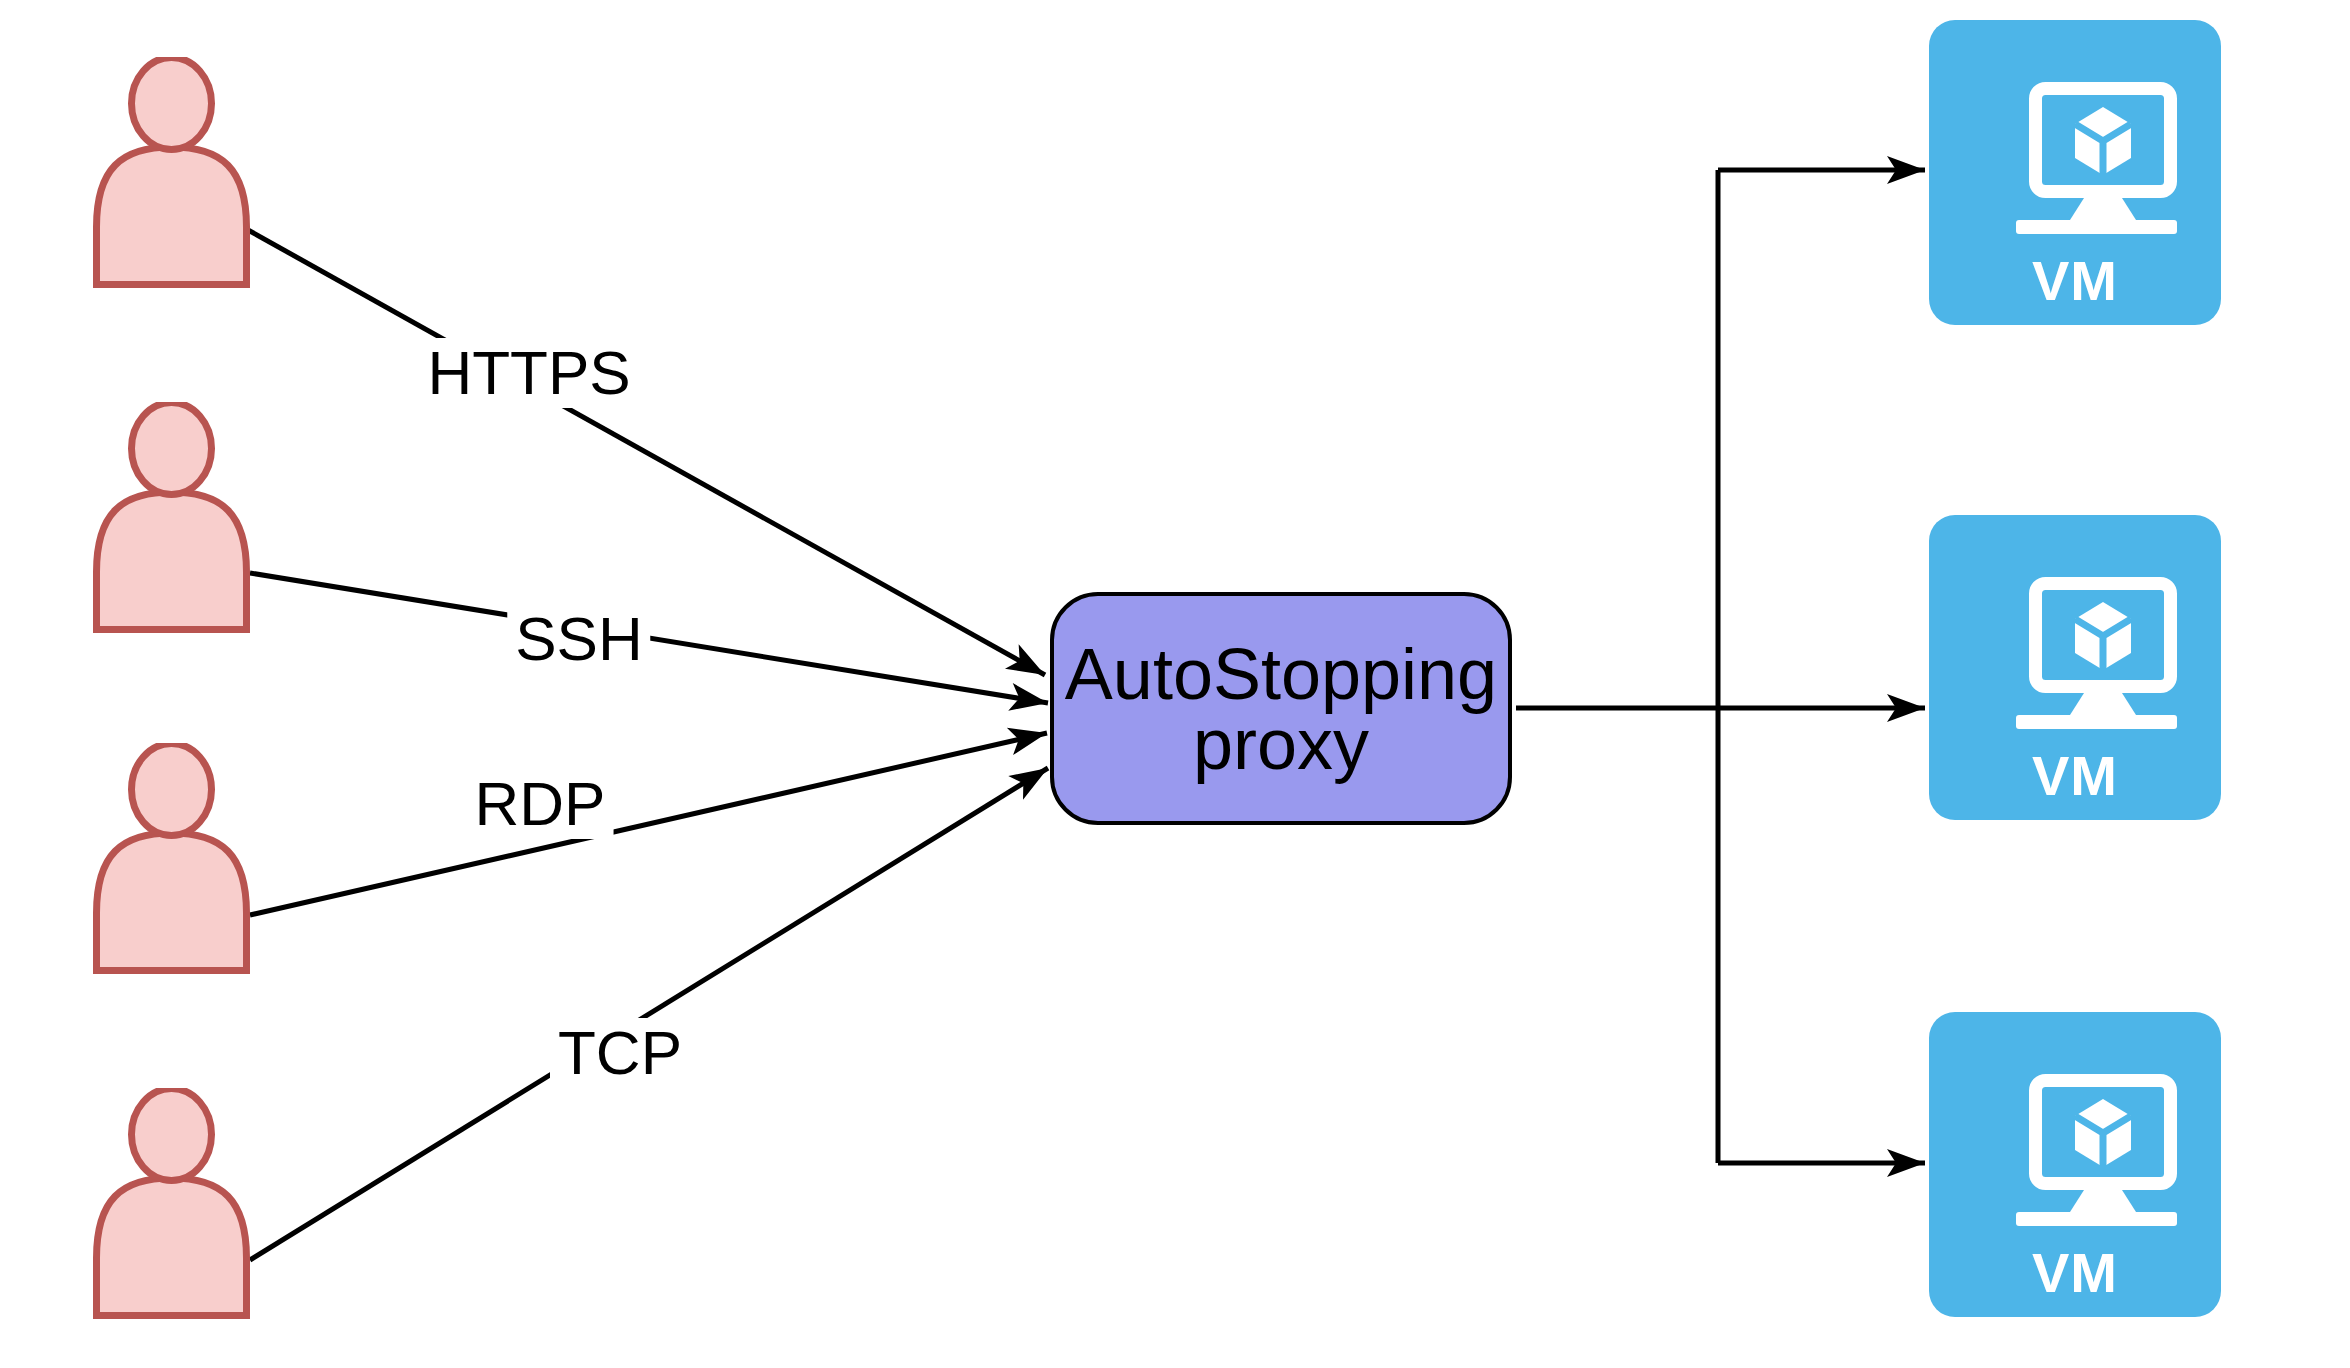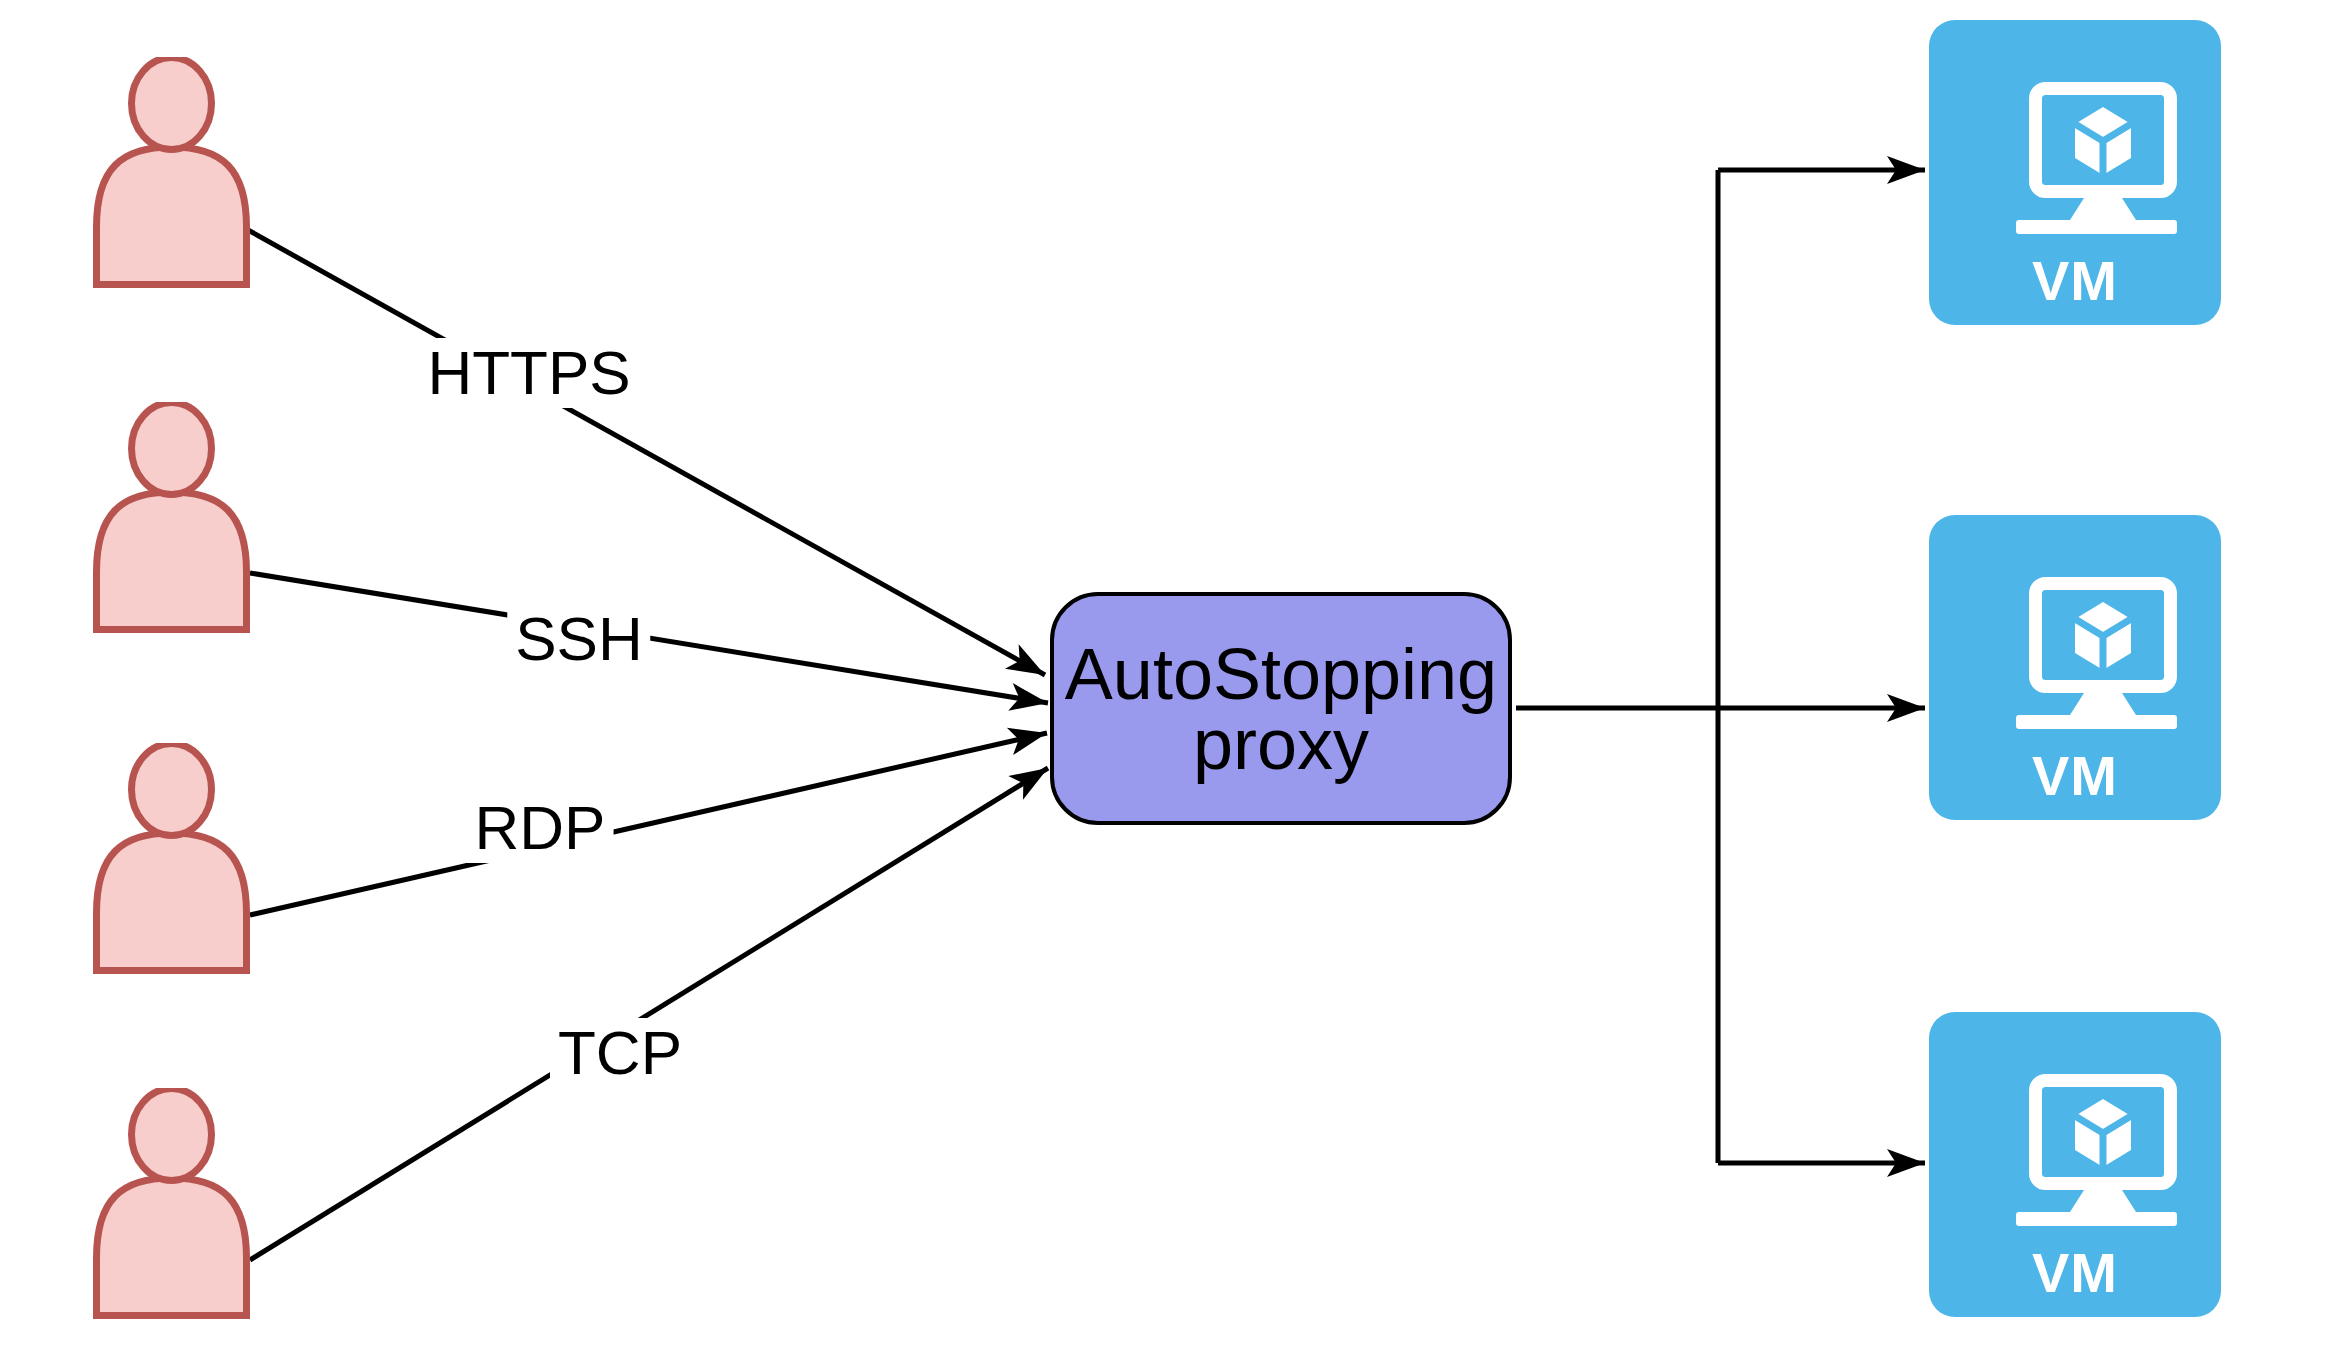--- a/index.html
+++ b/index.html
@@ -148,21 +148,21 @@
     <path class="person-body" d="M 3.5,227.5 L 3.5,170 C 3.5,112 28,90 78.5,90 C 129,90 153.5,112 153.5,170 L 153.5,227.5 Z"></path>
     <ellipse class="person-head" cx="78.5" cy="46.5" rx="40" ry="46"></ellipse>
   </svg>
   <svg class="person" style="left:93px; top:1088px;" viewBox="0 0 157 231" xmlns="http://www.w3.org/2000/svg">
     <path class="person-body" d="M 3.5,227.5 L 3.5,170 C 3.5,112 28,90 78.5,90 C 129,90 153.5,112 153.5,170 L 153.5,227.5 Z"></path>
     <ellipse class="person-head" cx="78.5" cy="46.5" rx="40" ry="46"></ellipse>
   </svg>
 
   <div class="edge-label" style="left:529px; top:373px;text-align:center;">HTTPS</div>
   <div class="edge-label" style="left:543px; top:639px;margin-left:36px;">SSH</div>
-  <div class="edge-label" style="left:540px; top:828px;">RDP</div>
+  <div class="edge-label" style="left:540px; top:804px;">RDP</div>
   <div class="edge-label" style="left:612px; top:1053px;margin-left:8px;">TCP</div>
 
   <div class="proxy">
     <div>AutoStopping</div>
     <div>proxy</div>
   </div>
 
   <div class="vm" style="top:20px;">
     <svg class="vm-icon" viewBox="0 0 344 240" xmlns="http://www.w3.org/2000/svg">
       <rect class="vm-screen" x="106.5" y="68.5" width="135" height="103" rx="10"></rect>

